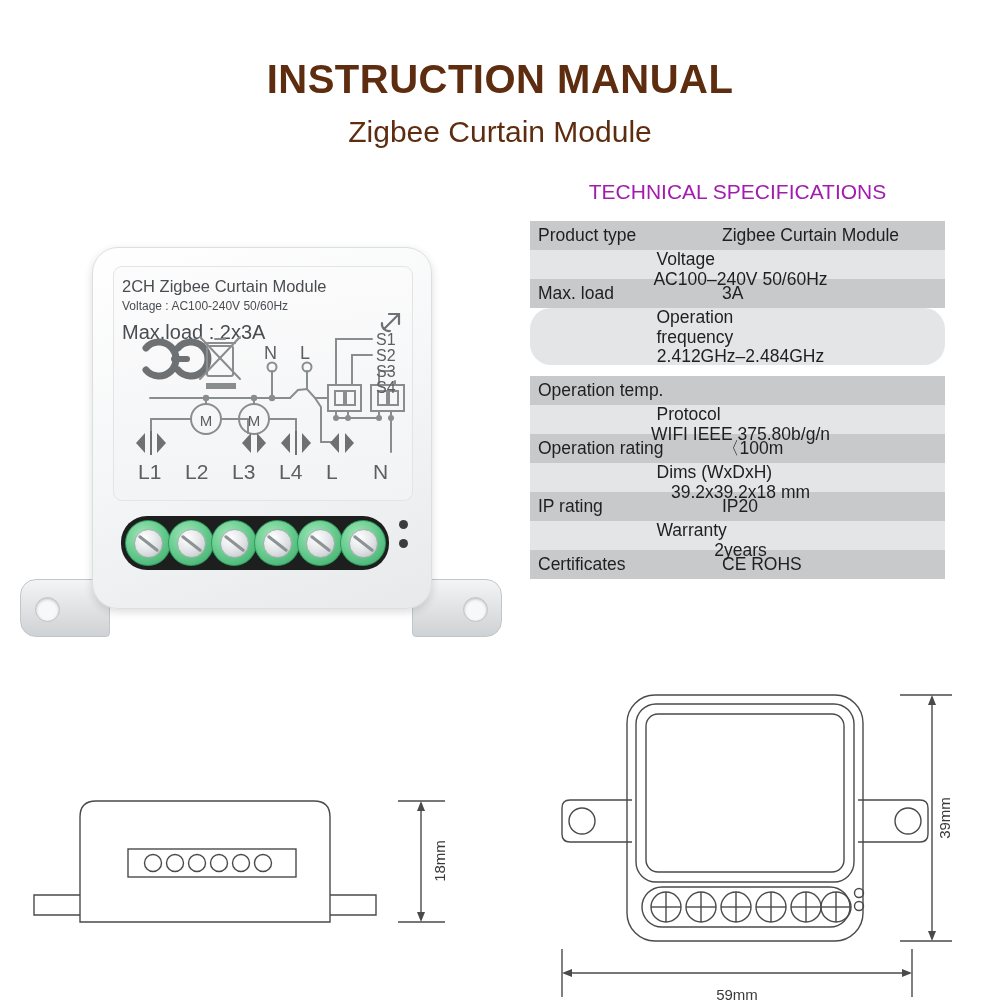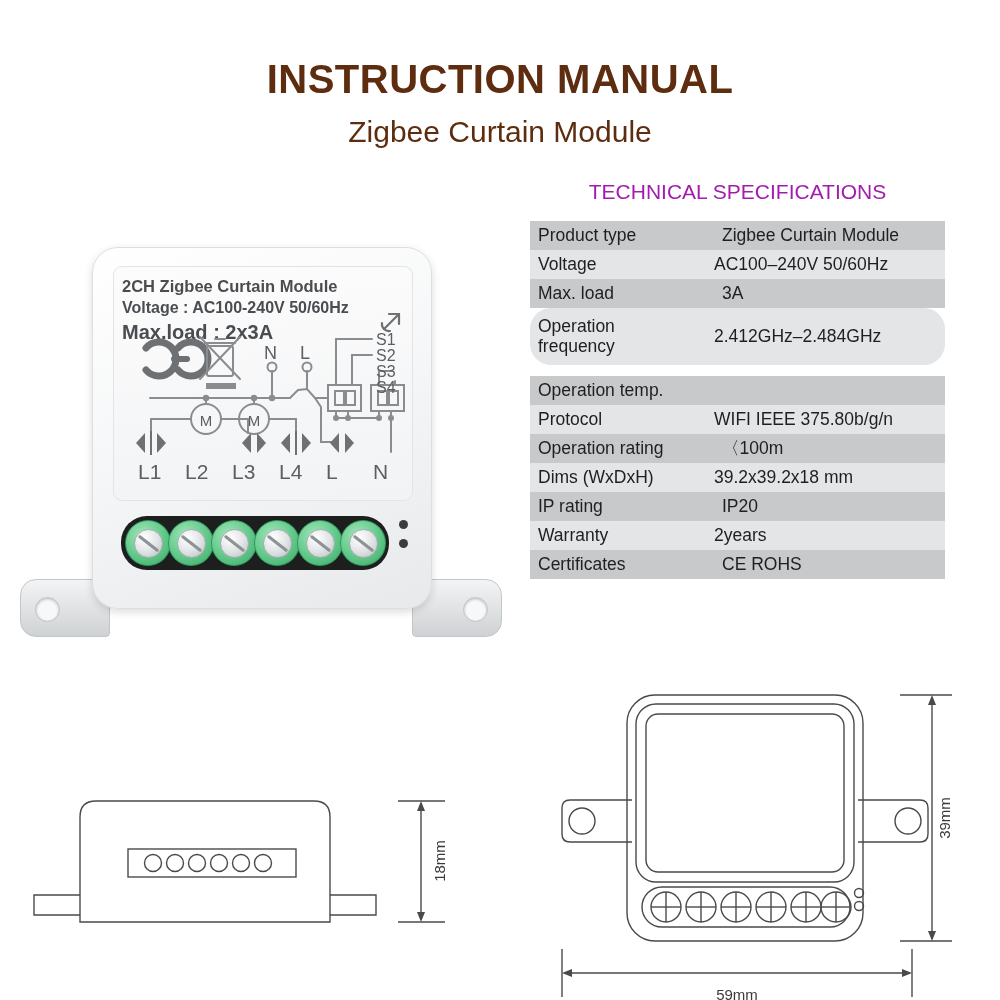--- a/index.html
+++ b/index.html
@@ -28,21 +28,21 @@
   
   #spec-heading {
     position: absolute; left: 530px; top: 141px; width: 415px;
     text-align: center; font-size: 21px; color: #a21caf;
   }
   #spec-table {
     position: absolute; left: 530px; top: 182px; width: 415px;
   }
   .spec-row { display: flex; align-items: center; width: 415px; }
   .spec-row.dark  { background: #c7c9cb; gap: 8px; }
-  .spec-row.light { background: #e3e5e6; }
+  .spec-row.light { background: #e3e5e6; flex-direction: column; }
   .spec-row.gap   { background: #ffffff; height: 11px; }
   .spec-label {
     width: 178px; padding-left: 8px;
     font-size: 17.5px; color: #1f1f1f; line-height: 1.12;
   }
   .spec-value {
     flex: 1; padding-left: 6px;
     font-size: 17.5px; color: #1f1f1f; line-height: 1.12;
   }
   .r1 { height: 29px; }
@@ -77,24 +77,24 @@
   }
   #label-panel {
     position: absolute; left: 20px; top: 18px;
     width: 300px; height: 235px;
     background: linear-gradient(175deg,#fcfcfd 0%,#f2f3f4 100%);
     border: 1px solid #e2e4e6;
     border-radius: 9px;
   }
   .lbl-line {
     position: absolute; left: 8px;
-    font-size: 16.5px; color: #4a4d50; white-space: nowrap; font-weight: bold;
+    font-size: 16.5px; color: #4a4d50; white-space: nowrap;
   }
   #lbl-1 { top: 10px; }
-  #lbl-2 { top: 32px; font-size: 16px; }
+  #lbl-2 { top: 32px; font-size: 12px; }
   #lbl-3 { top: 54px; font-size: 20px; }
 
   
   #wiring { position: absolute; left: 0; top: 0; width: 300px; height: 235px; }
 
   
   #terminal-block {
     position: absolute; left: 28px; top: 268px;
     width: 268px; height: 54px;
     background: #1d1f1e;

